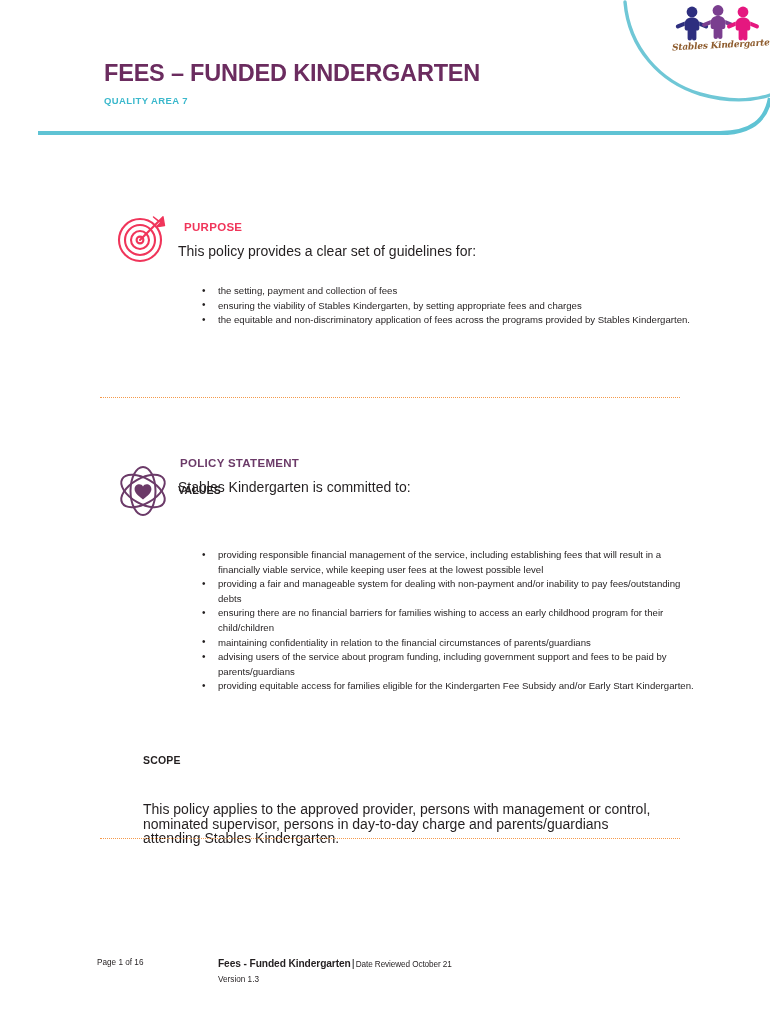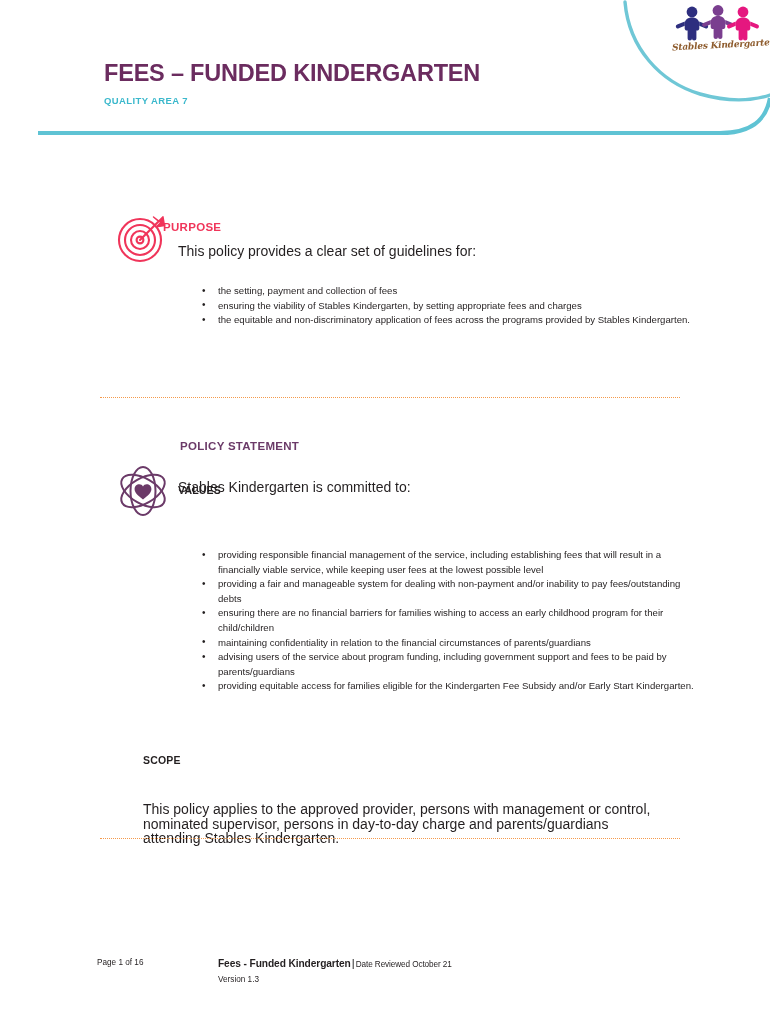--- a/index.html
+++ b/index.html
@@ -246,42 +246,42 @@
       <circle cx="26" cy="32" r="15"></circle>
       <circle cx="26" cy="32" r="9"></circle>
       <circle cx="26" cy="32" r="3.4"></circle>
     </g>
 
     <path d="M26 32 L44 14" stroke="#F0355A" stroke-width="2.1" stroke-linecap="round" fill="none"></path>
 
     <path d="M39.5 9 L44.5 13.2 L49 8.8 L50.5 17.5 L42.5 18.8 L46.8 14.6 Z" fill="#F0355A" stroke="#F0355A" stroke-width="1.4" stroke-linejoin="round"></path>
   </svg>
 
-  <div class="section-heading heading-purpose" style="left:163px; top:221px;">PURPOSE</div>
+  <div class="section-heading heading-purpose" style="left:184px; top:221px;">PURPOSE</div>
 
   <div class="body-text" style="left:178px; top:244px; width:500px;">This policy provides a clear set of guidelines for:</div>
 
   <ul class="bullets" style="left:178px; top:266px; width:505px;">
     <li>the setting, payment and collection of fees</li>
     <li>ensuring the viability of Stables Kindergarten, by setting appropriate fees and charges</li>
     <li>the equitable and non-discriminatory application of fees across the programs provided by Stables Kindergarten.</li>
   </ul>
 
   <div class="divider" style="top:397px;"></div>
 
   <svg class="section-icon" style="left:110px; top:458px;" width="66" height="66" viewBox="0 0 66 66" xmlns="http://www.w3.org/2000/svg" aria-hidden="true">
     <g fill="none" stroke="#6B3A68" stroke-width="2.0">
       <ellipse cx="33" cy="33" rx="12.5" ry="24"></ellipse>
       <ellipse cx="33" cy="33" rx="12.5" ry="24" transform="rotate(60 33 33)"></ellipse>
       <ellipse cx="33" cy="33" rx="12.5" ry="24" transform="rotate(120 33 33)"></ellipse>
     </g>
     <path d="M33 41.5 c-6.2 -4.4 -8.4 -7.3 -8.4 -10.4 c0 -2.8 2.1 -4.8 4.7 -4.8 c1.6 0 3 0.8 3.7 2.1 c0.7 -1.3 2.1 -2.1 3.7 -2.1 c2.6 0 4.7 2 4.7 4.8 c0 3.1 -2.2 6 -8.4 10.4 z" fill="#6B3A68"></path>
   </svg>
 
-  <div class="section-heading heading-policy" style="left:180px; top:440px;">POLICY STATEMENT</div>
+  <div class="section-heading heading-policy" style="left:180px; top:457px;">POLICY STATEMENT</div>
 
   <div class="sub-heading" style="left:178px; top:484px;">VALUES</div>
 
   <div class="body-text" style="left:178px; top:480px; width:500px;">Stables Kindergarten is committed to:</div>
 
   <ul class="bullets" style="left:178px; top:530px; width:503px;">
     <li>providing responsible financial management of the service, including establishing fees that will result in a financially viable service, while keeping user fees at the lowest possible level</li>
     <li>providing a fair and manageable system for dealing with non-payment and/or inability to pay fees/outstanding debts</li>
     <li>ensuring there are no financial barriers for families wishing to access an early childhood program for their child/children</li>
     <li>maintaining confidentiality in relation to the financial circumstances of parents/guardians</li>

